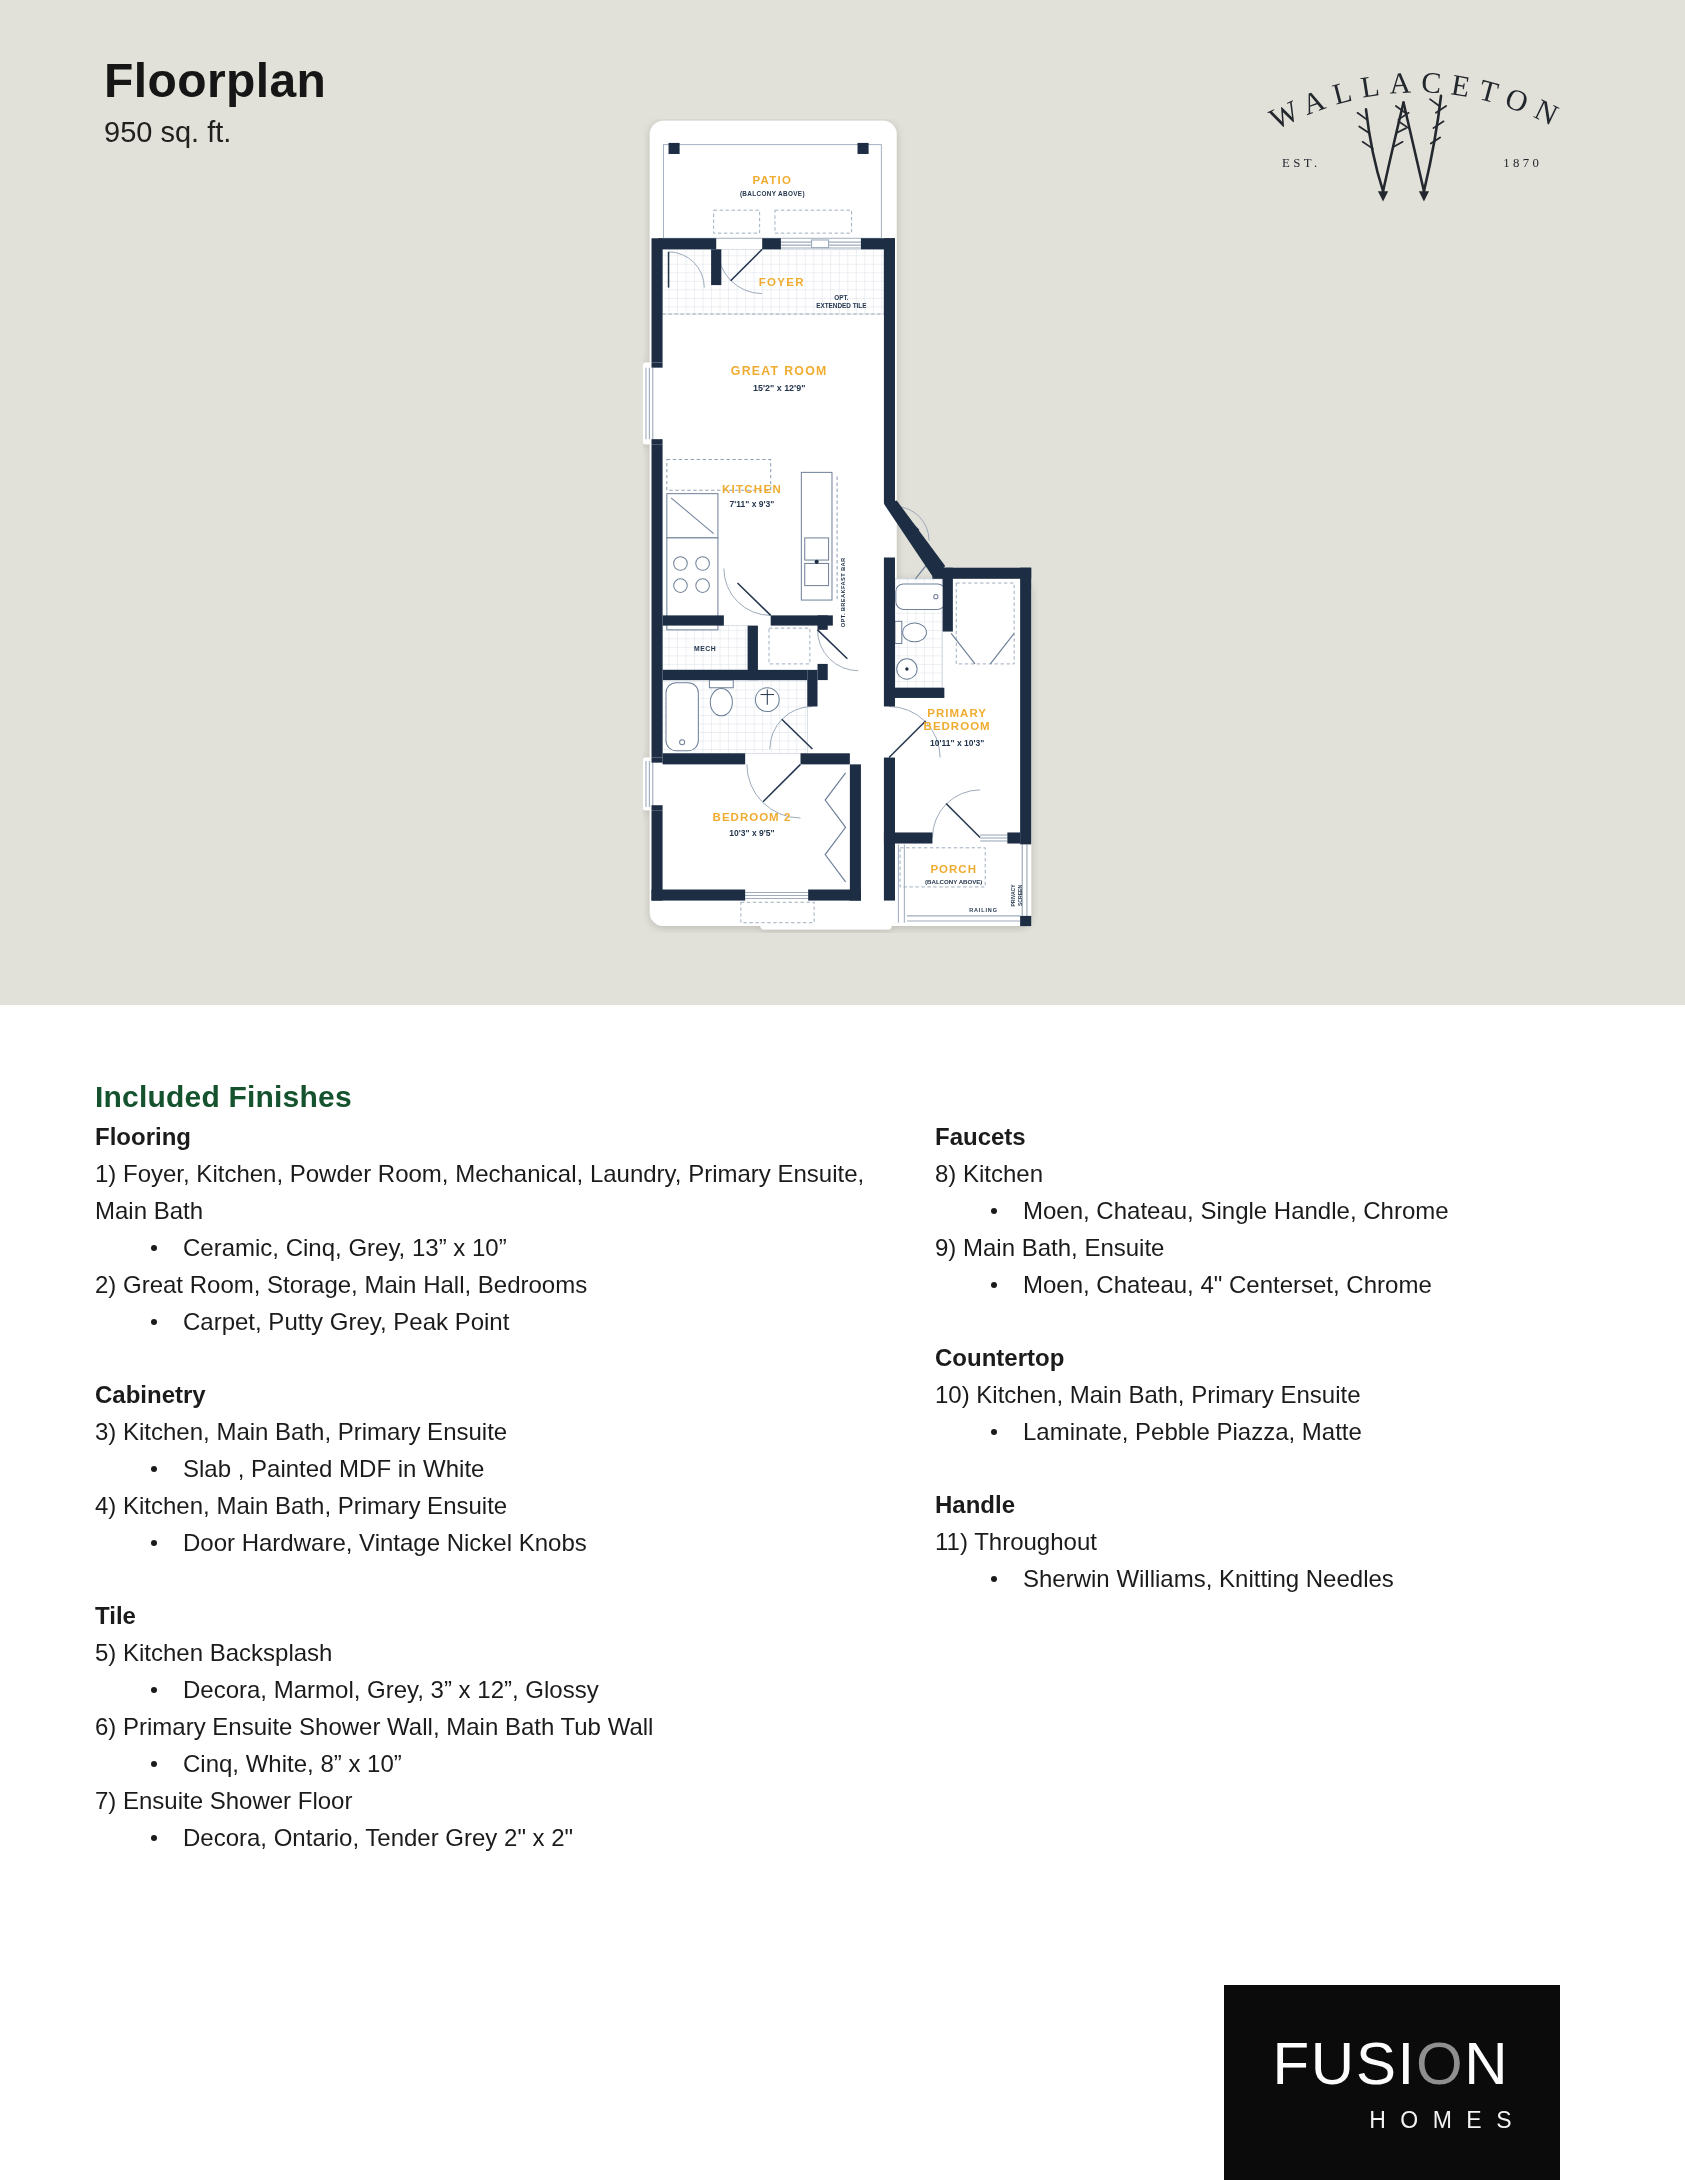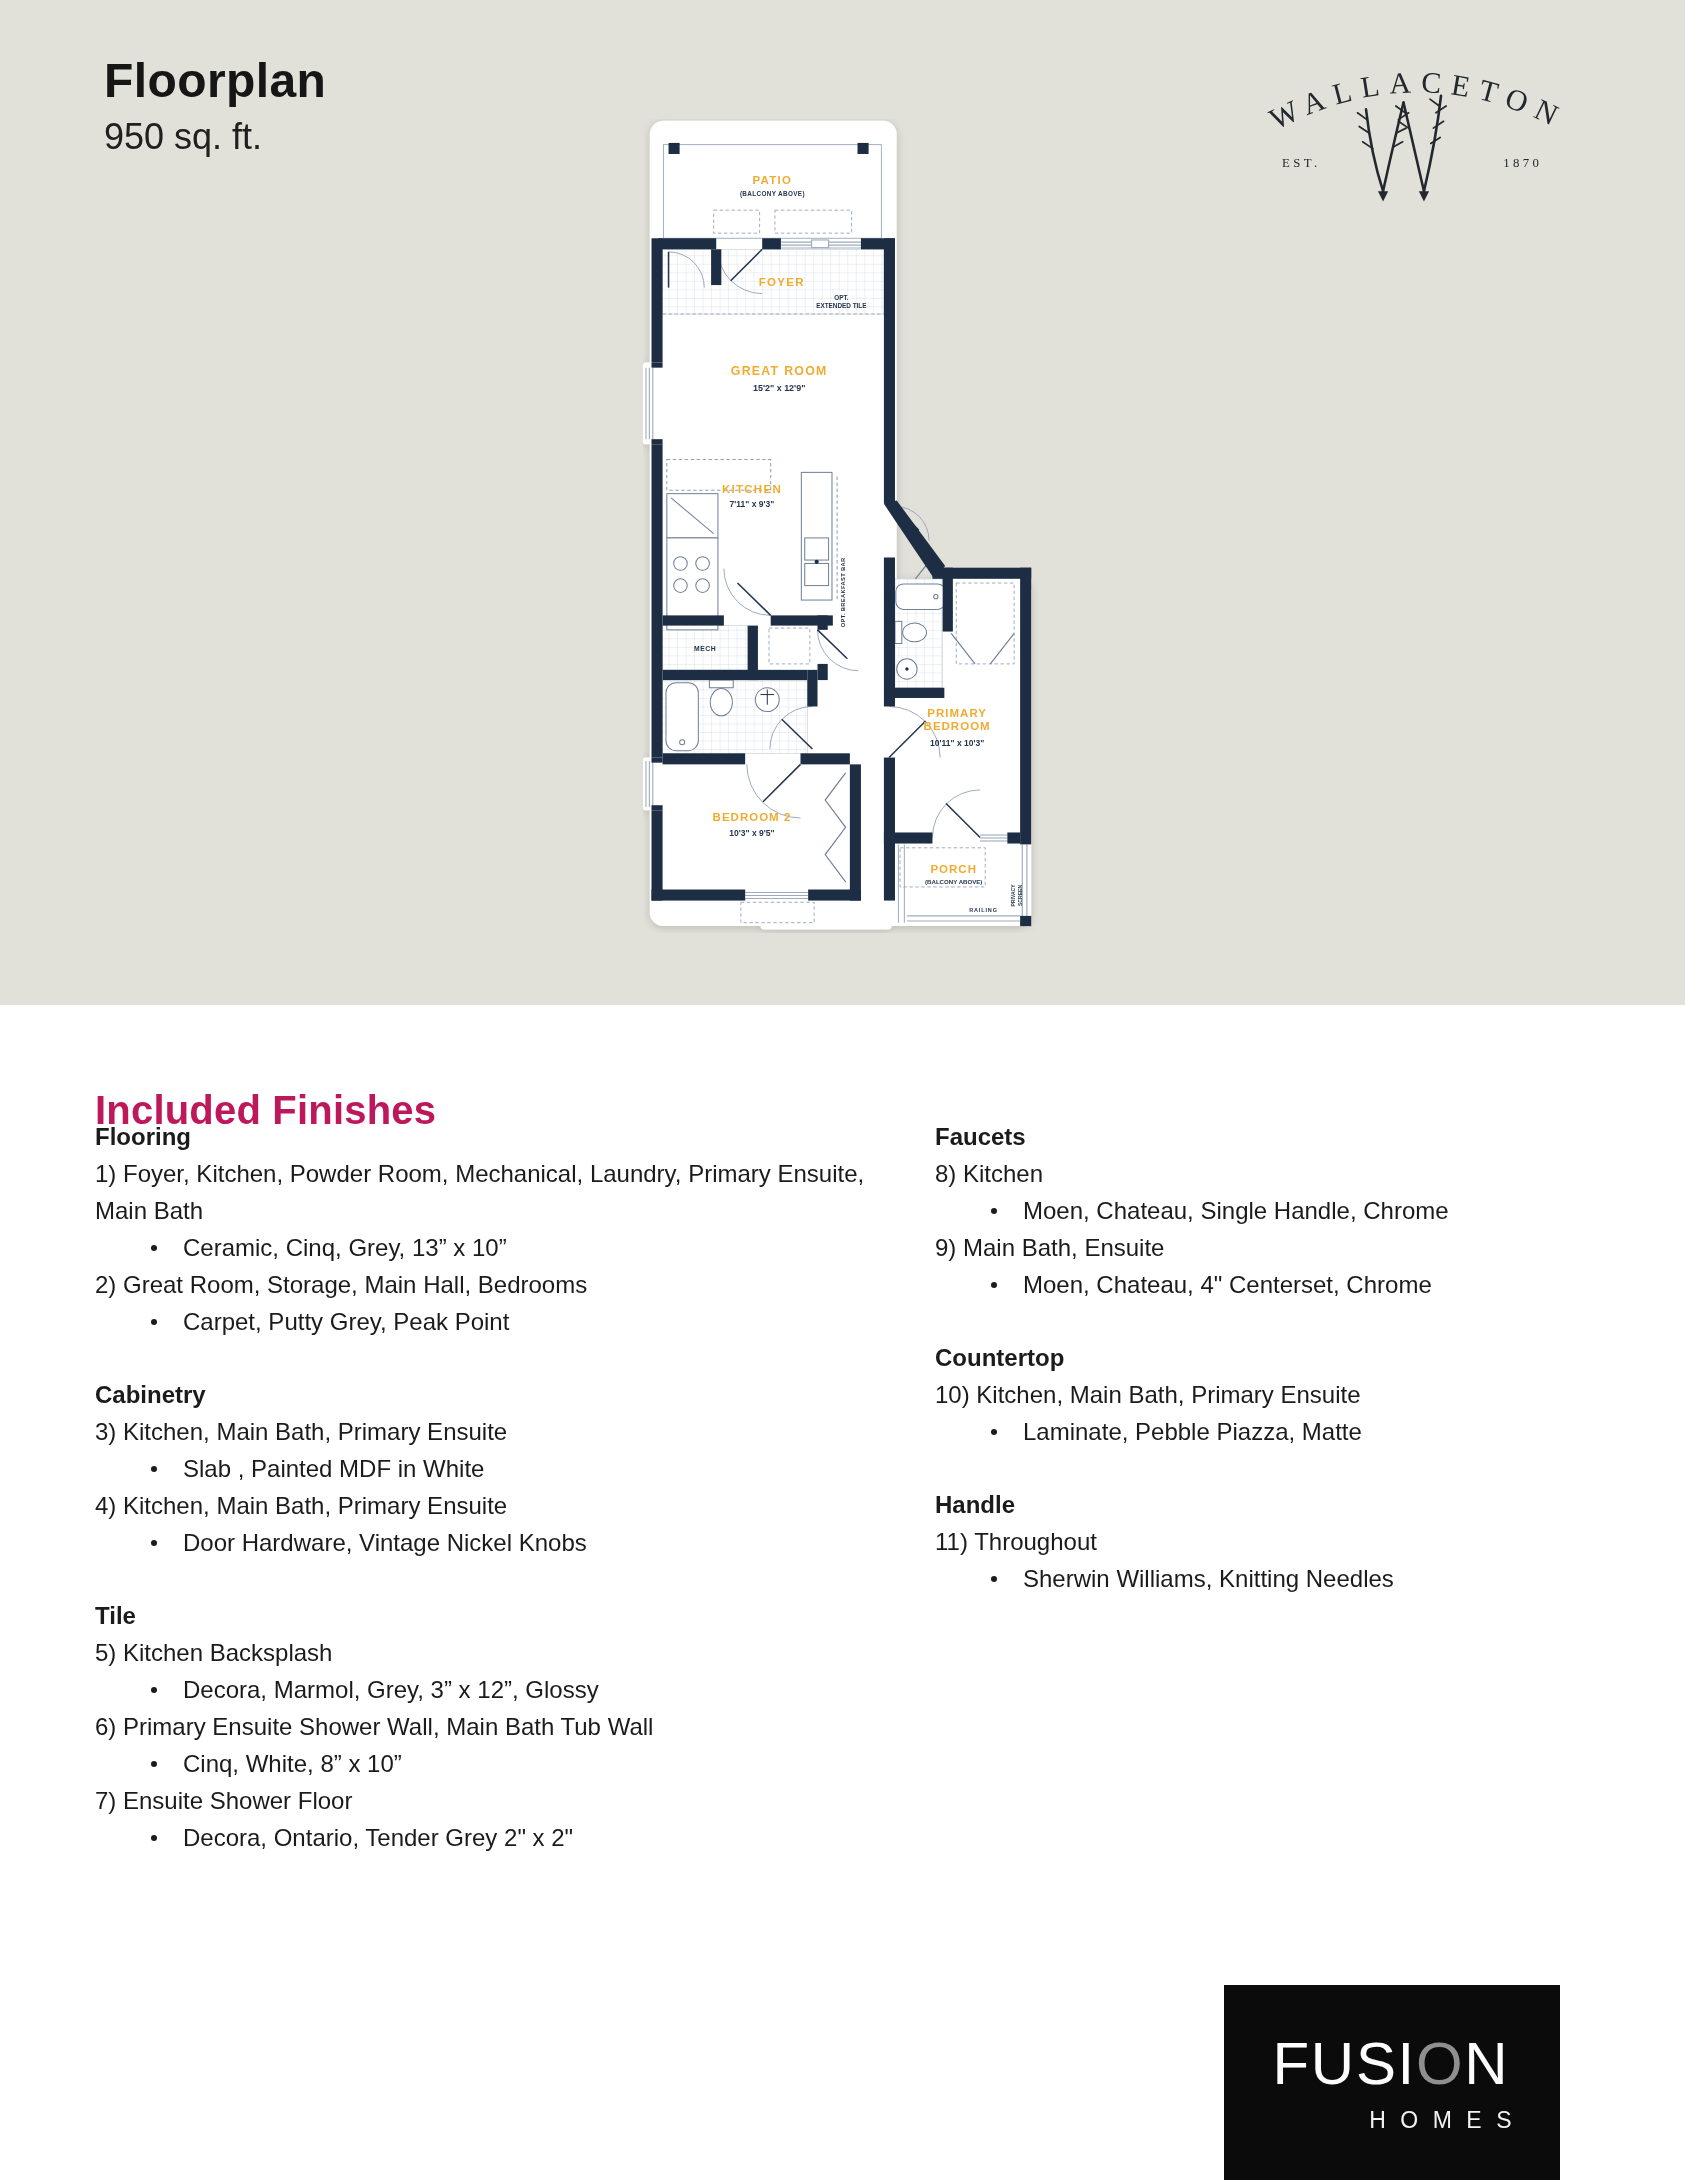--- a/index.html
+++ b/index.html
@@ -3,26 +3,26 @@
 <meta charset="utf-8">
 <style>
   html,body{margin:0;padding:0;}
   body{
     width:1686px;height:2181px;position:relative;background:#ffffff;
     font-family:"Liberation Sans",sans-serif;color:#1b1b1b;overflow:hidden;
   }
   .top-band{position:absolute;left:0;top:0;width:1686px;height:1005px;background:#E2E1D9;}
   
   .page-title{position:absolute;left:104px;top:53px;font-size:48px;font-weight:bold;letter-spacing:0.4px;color:#161616;}
-  .page-subtitle{position:absolute;left:104px;top:116px;font-size:36px;font-weight:normal;color:#20201f;}
+  .page-subtitle{position:absolute;left:104px;top:116px;font-size:29px;font-weight:normal;color:#20201f;}
   .brand-logo{position:absolute;left:1216px;top:24px;width:404px;height:181px;}
   
   .plan-wrap{position:absolute;left:643px;top:119px;width:395px;height:814px;}
   
-  .finishes-heading{position:absolute;left:95px;top:1055px;font-size:40px;font-weight:bold;color:#be185d;letter-spacing:0.2px;}
+  .finishes-heading{position:absolute;left:95px;top:1055px;font-size:30px;font-weight:bold;color:#14532d;letter-spacing:0.2px;}
   .col{position:absolute;top:1118px;font-size:24px;line-height:37px;}
   .col-left{left:95px;width:822px;}
   .col-right{left:935px;width:690px;}
   .fin-section{margin:0 0 0 0;}
   .fin-section + .fin-section{margin-top:36px;}
   .fin-title{font-weight:bold;margin:0;font-size:24px;line-height:37px;}
   .line{margin:0;}
   .line.bullet{position:relative;padding-left:88px;}
   .line.bullet::before{
     content:"";position:absolute;left:56px;top:16px;width:6px;height:6px;border-radius:50%;background:#1b1b1b;

